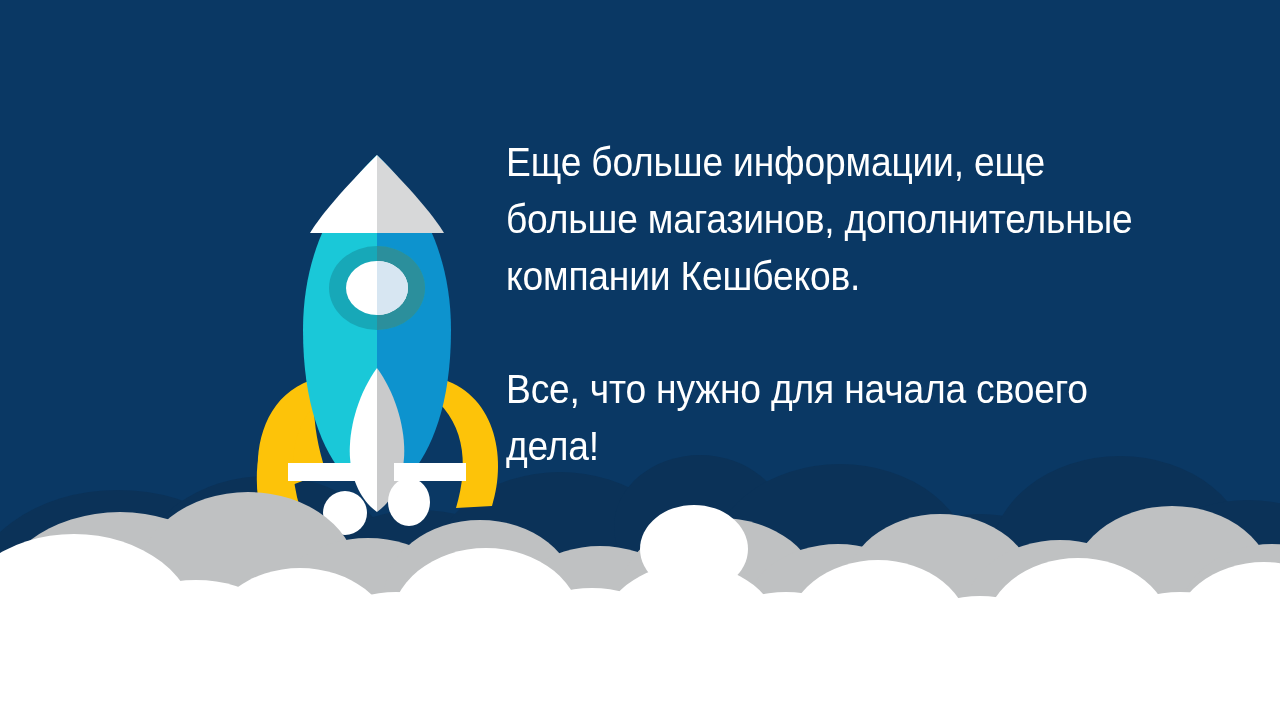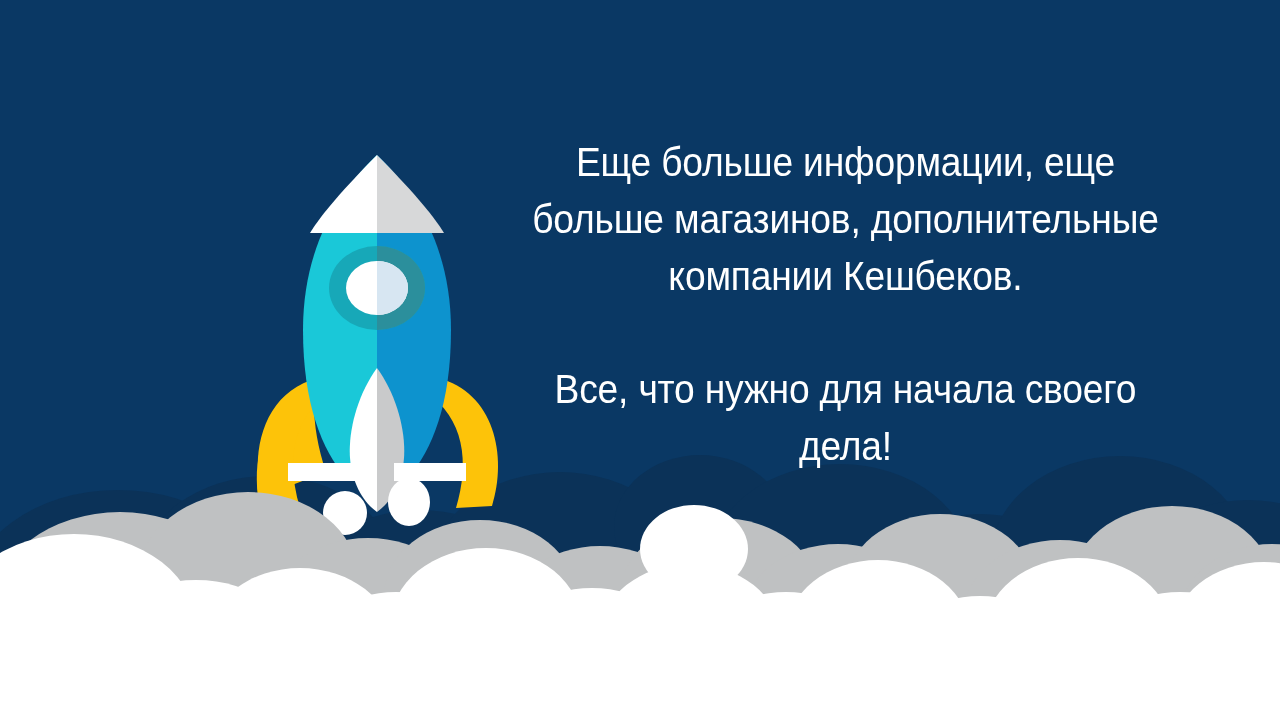--- a/index.html
+++ b/index.html
@@ -8,21 +8,20 @@
     padding: 0;
     background: #0a3864;
   }
   #slide {
     position: relative;
     width: 1280px;
     height: 720px;
     overflow: hidden;
     background: #0a3864;
     font-family: "Liberation Sans", "DejaVu Sans", sans-serif;
-    text-align: center;
   }
   #bg-layer {
     position: absolute;
     inset: 0;
     background: #0a3864;
   }
   #art-layer {
     position: absolute;
     left: 0;
     top: 0;

